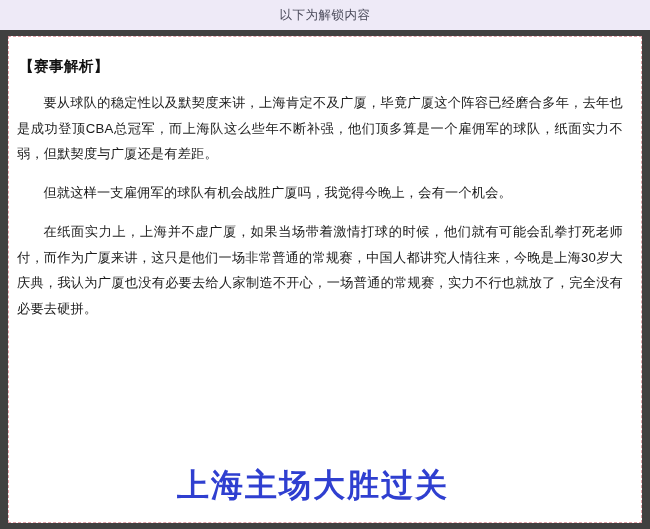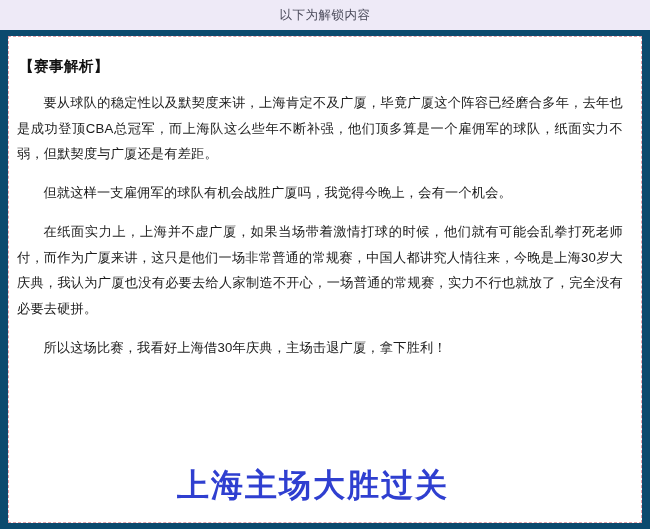--- a/index.html
+++ b/index.html
@@ -6,21 +6,21 @@
   html, body {
     margin: 0; padding: 0;
     width: 650px; height: 529px;
     background: #ffffff;
     font-family: "Liberation Sans", sans-serif;
   }
   .page {
     position: relative;
     width: 650px;
     height: 529px;
-    background: #0c4a6e;
+    background: #404040;
     overflow: hidden;
   }
   .banner {
     width: 100%;
     height: 30px;
     background: #eeeaf7;
     display: flex;
     align-items: center;
     justify-content: center;
   }
@@ -90,21 +90,20 @@
     <span class="banner-text">以下为解锁内容</span>
   </div>
 
   <div class="content-frame">
 
     <div class="title">【赛事解析】</div>
 
     <p class="para">要从球队的稳定性以及默契度来讲，上海肯定不及广厦，毕竟广厦这个阵容已经磨合多年，去年也是成功登顶CBA总冠军，而上海队这么些年不断补强，他们顶多算是一个雇佣军的球队，纸面实力不弱，但默契度与广厦还是有差距。</p>
     <p class="para">但就这样一支雇佣军的球队有机会战胜广厦吗，我觉得今晚上，会有一个机会。</p>
     <p class="para">在纸面实力上，上海并不虚广厦，如果当场带着激情打球的时候，他们就有可能会乱拳打死老师付，而作为广厦来讲，这只是他们一场非常普通的常规赛，中国人都讲究人情往来，今晚是上海30岁大庆典，我认为广厦也没有必要去给人家制造不开心，一场普通的常规赛，实力不行也就放了，完全没有必要去硬拼。</p>
-    <p class="para">所以这场比赛，我看好上海借30年庆典，主场击退广厦，拿下胜利！</p>
 
     <div class="footer-row">
       <span class="stamp">上海主场大胜过关</span>
     </div>
 
   </div>
 
 </div>
 
 </body></html>

